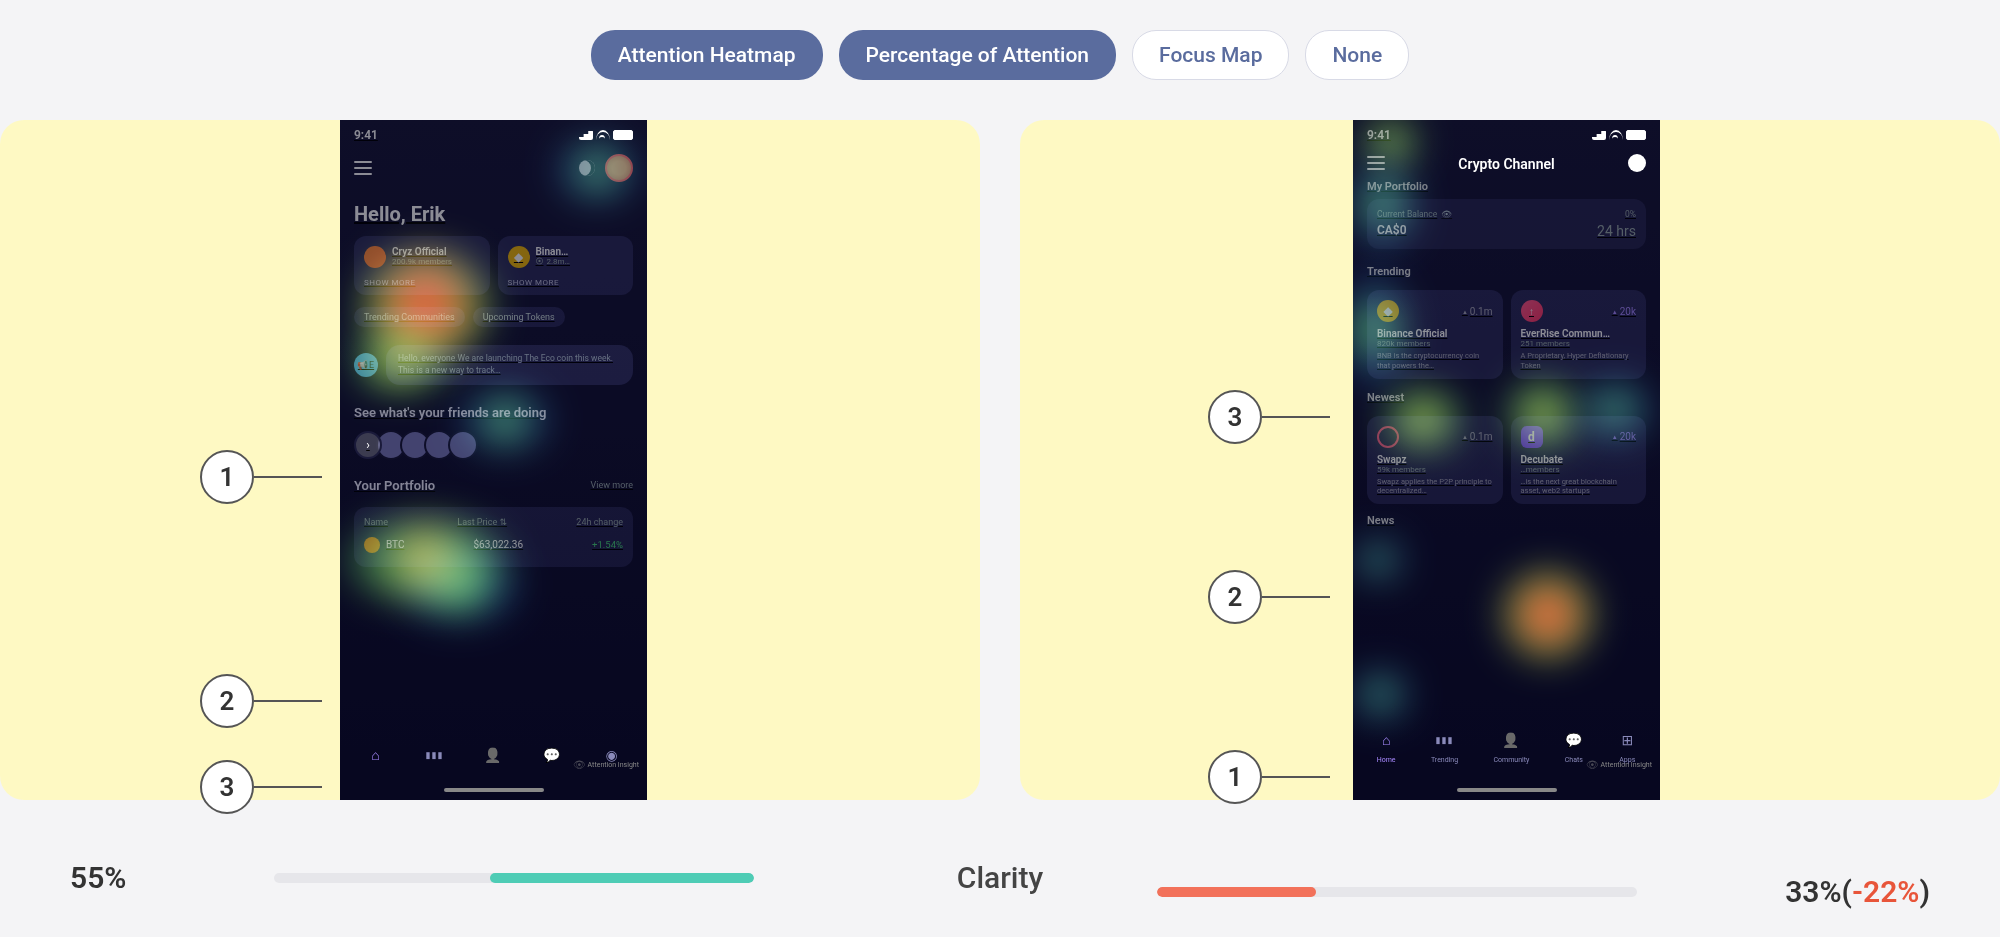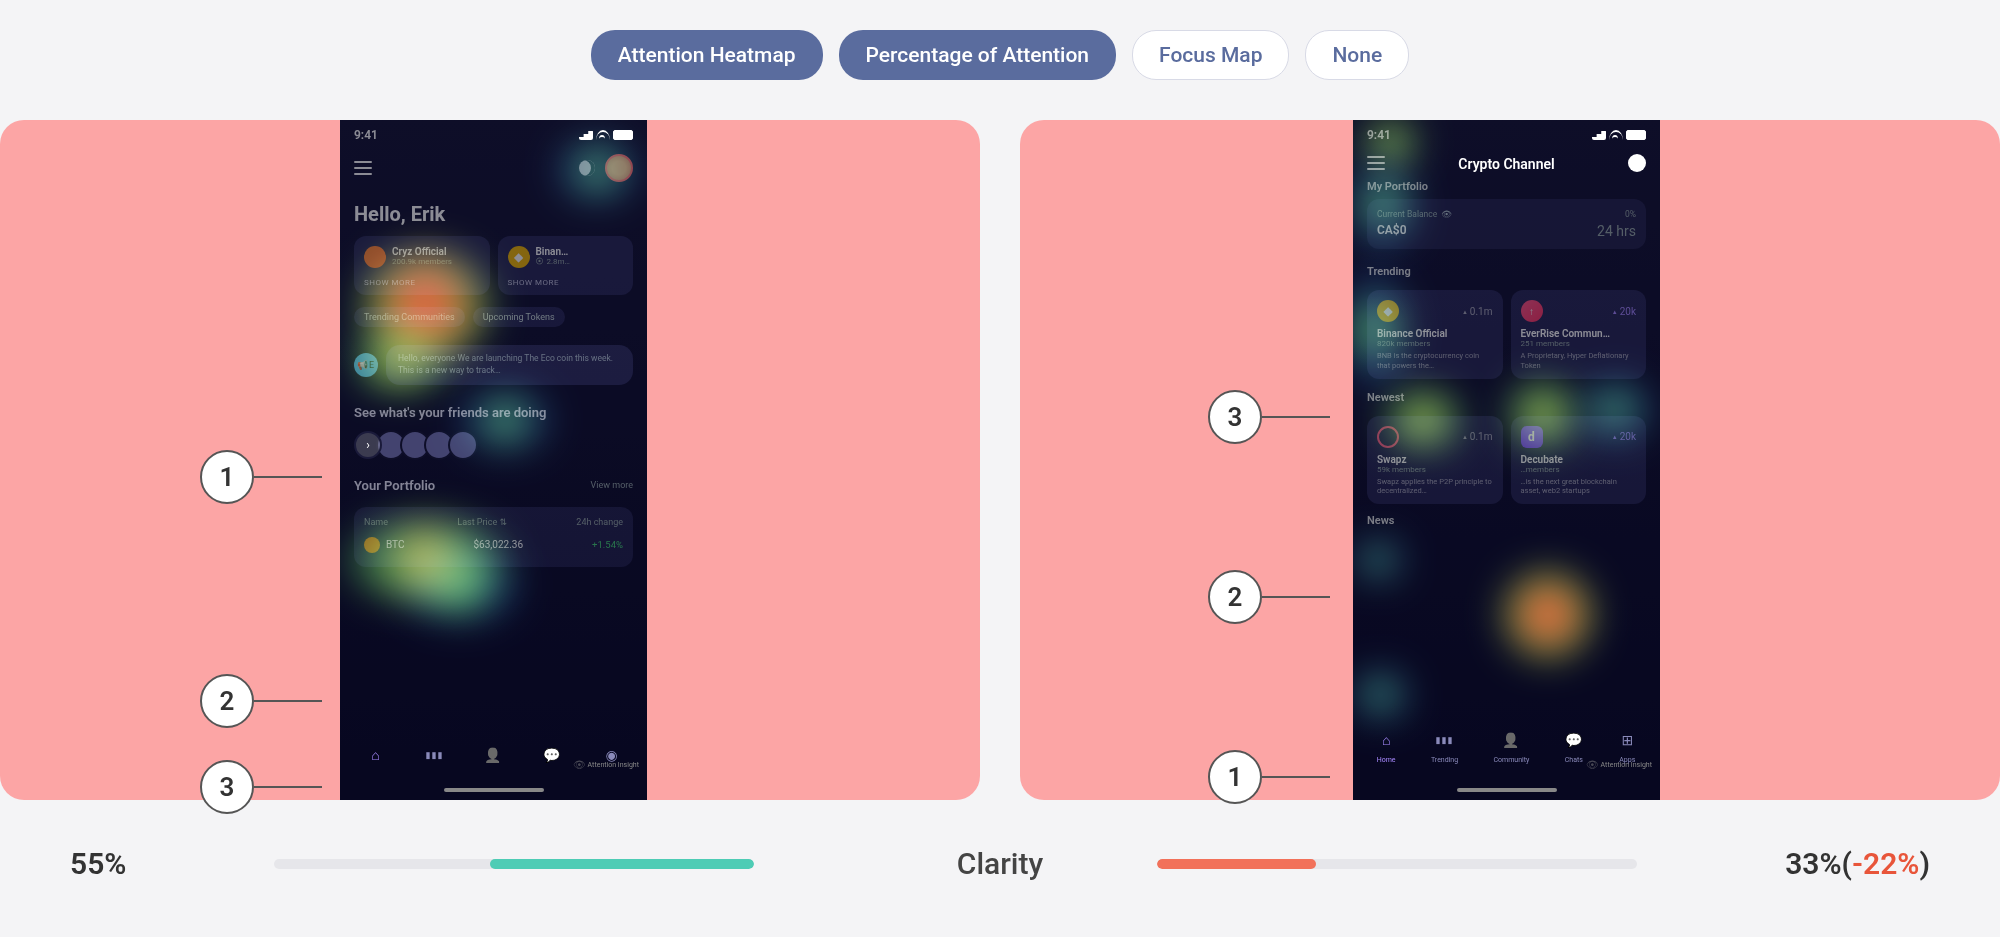--- a/index.html
+++ b/index.html
@@ -19,25 +19,26 @@
   font-size: 21px;
   font-weight: 500;
   border: 1px solid transparent;
 }
 .filter-btn.active { background: #5a6c9e; color: #fff; }
 .filter-btn.inactive { background: #fff; color: #5a6c9e; border: 1px solid #d8dae6; }
 .panels { display: flex; justify-content: center; gap: 40px; padding: 0 0px; }
 .panel {
   width: 980px;
   height: 680px;
-  background: #fca5a5;
+  background: #fef9c3;
   border-radius: 24px;
   display: flex;
   align-items: center;
   position: relative;
+  text-decoration: underline;
 }
 .panel-left { justify-content: flex-start; padding-left: 340px; }
 .panel-right { justify-content: flex-end; padding-right: 340px; }
 .phone {
   width: 307px;
   height: 100%;
   background: linear-gradient(180deg, #1a1a3a 0%, #0d0d2a 100%);
   color: #fff;
   position: relative;
   overflow: hidden;
@@ -120,21 +121,21 @@
 .heat-blob { position:absolute; border-radius:50%; filter: blur(18px); mix-blend-mode: screen; }
 .heat-red { background: radial-gradient(circle, rgba(255,60,40,0.95) 0%, rgba(255,140,40,0.8) 30%, rgba(255,220,40,0.6) 50%, rgba(100,255,100,0.4) 70%, rgba(40,100,255,0) 100%); }
 .heat-yellow { background: radial-gradient(circle, rgba(255,220,40,0.85) 0%, rgba(120,255,100,0.5) 45%, rgba(40,100,255,0) 100%); }
 .heat-green { background: radial-gradient(circle, rgba(120,255,100,0.7) 0%, rgba(40,150,255,0.3) 55%, rgba(40,100,255,0) 100%); }
 .dark-overlay { position:absolute; inset:0; background: rgba(0,0,20,0.45); }
 .marker-group { position:absolute; display:flex; align-items:center; }
 .marker-circle { width:54px; height:54px; border-radius:50%; border:2px solid #555; background:#fff; display:flex; align-items:center; justify-content:center; font-size:26px; font-weight:600; color:#333; }
 .marker-line { width:68px; height:2px; background:#555; }
 .clarity-bar-row { display:flex; align-items:center; justify-content:space-between; padding: 46px 70px 0; gap: 38px; }
 .clarity-col { display:flex; align-items:center; gap:24px; flex:1; }
-.clarity-col.right { justify-content:flex-end; }
+.clarity-col.right { justify-content:flex-end;margin-top:28px; }
 .clarity-score { font-size:30px; font-weight:600; color:#333; white-space:nowrap; }
 .clarity-score .delta { color:#e8553a; }
 .clarity-label { font-size:30px; font-weight:500; color:#444; padding: 0 10px; }
 .progress-track { flex:1; height:10px; background:#e6e6ea; border-radius:5px; position:relative; overflow:hidden; max-width:480px; }
 .progress-fill { position:absolute; top:0; bottom:0; border-radius:5px; }
 .progress-fill.teal { background:#4eccb5; }
 .progress-fill.red { background:#f2715a; }
 </style>
 </head>
 <body>

